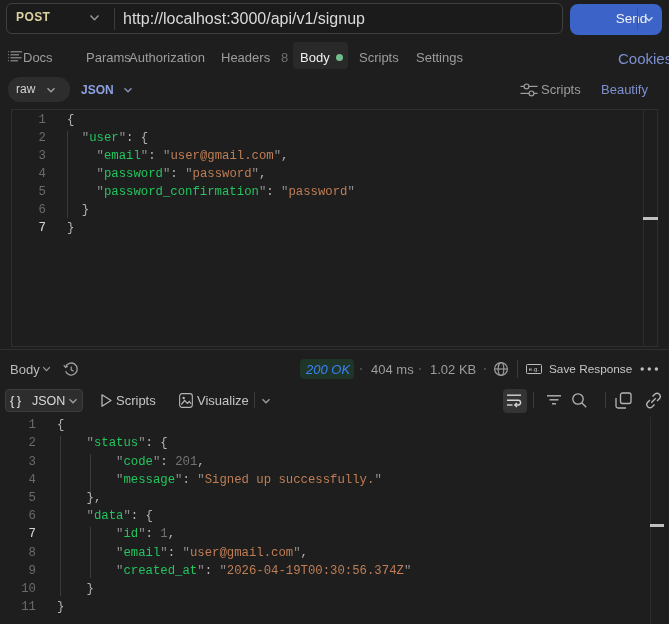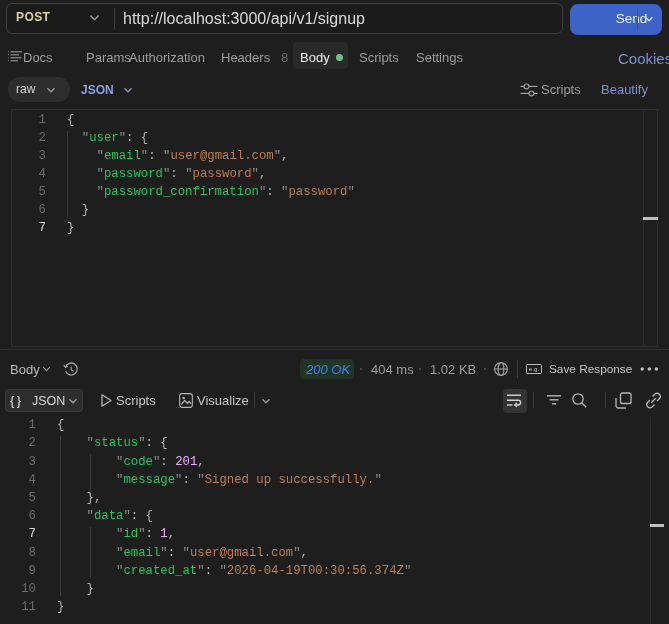--- a/index.html
+++ b/index.html
@@ -6,21 +6,21 @@
   html,body { width:669px; height:624px; background:#1e1e1e; overflow:hidden; }
   body { font-family:"Liberation Sans", sans-serif; position:relative; }
   .abs { position:absolute; }
   .mono { font-family:"Liberation Mono", monospace; font-size:12.3px; line-height:18.1px; white-space:pre; }
   .lbl { font-size:13px; color:#9d9d9d; }
   svg { display:block; }
   .k { color:#22c55e; }
   .s { color:#bf7e55; }
   .q { color:#8e8e8e; }
   .p { color:#b3b3b3; }
-  .n { color:#f0abfc;font-family:Liberation Mono, monospace; }
+  .n { color:#737373;font-family:Liberation Mono, monospace; }
 </style>
 </head>
 <body>
 
 <div class="abs" style="left:6px; top:3px; width:557px; height:31px; border:1px solid #3f3f3f; border-radius:6px; background:#1b1b1b;"></div>
 <div class="abs" style="left:16px; top:10px; font-size:12px; font-weight:bold; color:#ddd1a0; letter-spacing:0.4px;">POST</div>
 <svg class="abs" style="left:89px; top:14px;" width="11" height="8" viewBox="0 0 11 8">
     <polyline points="1.5,1.5 5.5,5.8 9.5,1.5" fill="none" stroke="#9a9a9a" stroke-width="1.4"></polyline>
   </svg>
 <div class="abs" style="left:114px; top:8px; width:1px; height:22px; background:#3c3c3c;"></div>

